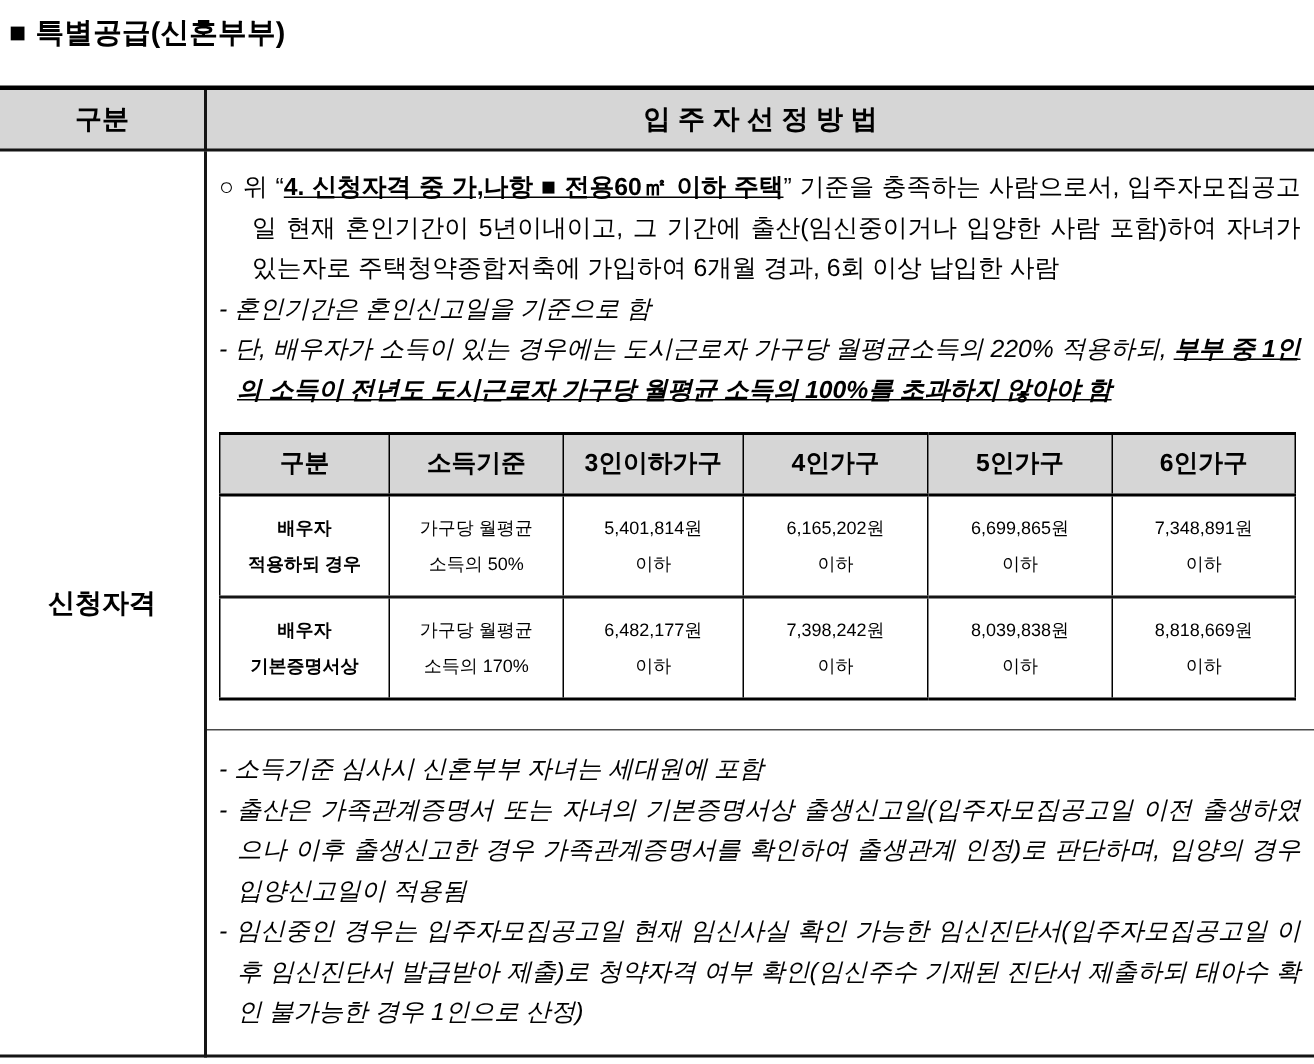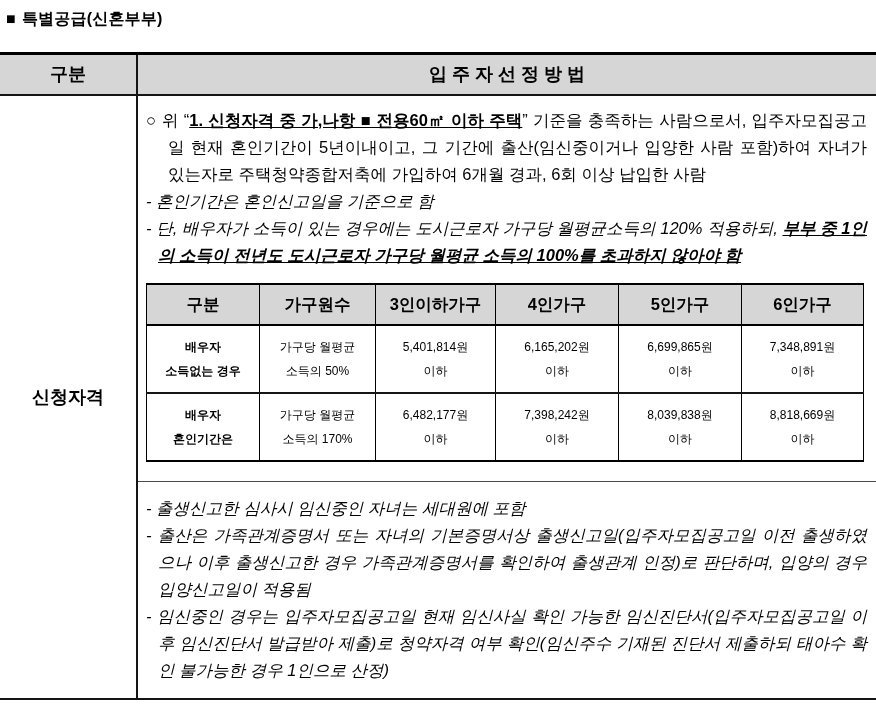--- a/index.html
+++ b/index.html
@@ -6,21 +6,21 @@
   html, body { margin: 0; padding: 0; }
   body {
     width: 876px; height: 709px;
     background: #ffffff;
     color: #000;
     font-family: "Liberation Sans", "DejaVu Sans", sans-serif;
     overflow: hidden;
   }
   .doc-title {
     margin: 9px 0 0 6px;
-    font-size: 16px;
+    font-size: 19px;
     font-weight: bold;
     letter-spacing: 0.2px;
   }
   .doc-title .sq { margin-right: 6px; }
 
   table.outer {
     width: 876px;
     margin-top: 22px;
     border-collapse: collapse;
     table-layout: fixed;
@@ -112,50 +112,50 @@
       <th class="cat-h">구분</th>
       <th>입 주 자 선 정 방 법</th>
     </tr>
   </thead>
   <tbody>
     <tr>
       <td class="cat-c">신청자격</td>
       <td class="method-c">
         <div class="cell-inner">
 
-          <p class="bullet-para"><span>○</span> <span>위 “</span><span class="bu">1. 신청자격 중 가,나항 ■ 전용60㎡ 이하 주택</span><span>” 기준을 충족하는 사람으로서, 입주자모집공고일 현재 혼인기간이 5년이내이고, 그 기간에 출산(임신중이거나 입양한 사람 포함)하여 자녀가 있는자로 주택청약종합저축에 가입하여 6개월 경과, 6회 이상 납입한 사람</span></p>
+          <p class="bullet-para"><span>○</span> <span>위 “</span><span class="bu">4. 신청자격 중 가,나항 ■ 전용60㎡ 이하 주택</span><span>” 기준을 충족하는 사람으로서, 입주자모집공고일 현재 혼인기간이 5년이내이고, 그 기간에 출산(임신중이거나 입양한 사람 포함)하여 자녀가 있는자로 주택청약종합저축에 가입하여 6개월 경과, 6회 이상 납입한 사람</span></p>
 
           <p class="dash-para"><span>-</span> <span>혼인기간은 혼인신고일을 기준으로 함</span></p>
 
-          <p class="dash-para"><span>-</span> <span>단, 배우자가 소득이 있는 경우에는 도시근로자 가구당 월평균소득의 120% 적용하되, </span><span class="bu">부부 중 1인의 소득이 전년도 도시근로자 가구당 월평균 소득의 100%를 초과하지 않아야 함</span></p>
+          <p class="dash-para"><span>-</span> <span>단, 배우자가 소득이 있는 경우에는 도시근로자 가구당 월평균소득의 220% 적용하되, </span><span class="bu">부부 중 1인의 소득이 전년도 도시근로자 가구당 월평균 소득의 100%를 초과하지 않아야 함</span></p>
 
           <table class="inner">
             <colgroup>
               <col style="width:113px">
                 <col style="width:116px">
                 <col style="width:120px">
               <col style="width:123px">
                 <col style="width:123px">
                 <col style="width:122px">
             </colgroup>
             <thead>
               <tr>
                 <th>구분</th>
-                <th>가구원수</th>
+                <th>소득기준</th>
                 <th>3인이하가구</th>
                 <th>4인가구</th>
                 <th>5인가구</th>
                 <th>6인가구</th>
               </tr>
             </thead>
             <tbody>
               <tr>
                 <td class="rowlab">
                   <div>배우자</div>
-                  <div>소득없는 경우</div>
+                  <div>적용하되 경우</div>
                 </td>
                 <td>
                   <div>가구당 월평균</div>
                   <div>소득의 50%</div>
                 </td>
                 <td>
                   <div>5,401,814원</div>
                   <div>이하</div>
                 </td>
                 <td>
@@ -167,21 +167,21 @@
                   <div>이하</div>
                 </td>
                 <td>
                   <div>7,348,891원</div>
                   <div>이하</div>
                 </td>
               </tr>
               <tr>
                 <td class="rowlab">
                   <div>배우자</div>
-                  <div>혼인기간은</div>
+                  <div>기본증명서상</div>
                 </td>
                 <td>
                   <div>가구당 월평균</div>
                   <div>소득의 170%</div>
                 </td>
                 <td>
                   <div>6,482,177원</div>
                   <div>이하</div>
                 </td>
                 <td>
@@ -196,21 +196,21 @@
                   <div>8,818,669원</div>
                   <div>이하</div>
                 </td>
               </tr>
             </tbody>
           </table>
 
           <hr class="divider">
 
           <div class="notes">
-            <p class="dash-para"><span>-</span> <span>출생신고한 심사시 임신중인 자녀는 세대원에 포함</span></p>
+            <p class="dash-para"><span>-</span> <span>소득기준 심사시 신혼부부 자녀는 세대원에 포함</span></p>
             <p class="dash-para"><span>-</span> <span>출산은 가족관계증명서 또는 자녀의 기본증명서상 출생신고일(입주자모집공고일 이전 출생하였으나 이후 출생신고한 경우 가족관계증명서를 확인하여 출생관계 인정)로 판단하며, 입양의 경우 입양신고일이 적용됨</span></p>
             <p class="dash-para"><span>-</span> <span>임신중인 경우는 입주자모집공고일 현재 임신사실 확인 가능한 임신진단서(입주자모집공고일 이후 임신진단서 발급받아 제출)로 청약자격 여부 확인(임신주수 기재된 진단서 제출하되 태아수 확인 불가능한 경우 1인으로 산정)</span></p>
           </div>
 
         </div>
       </td>
     </tr>
   </tbody>
 </table>
 

